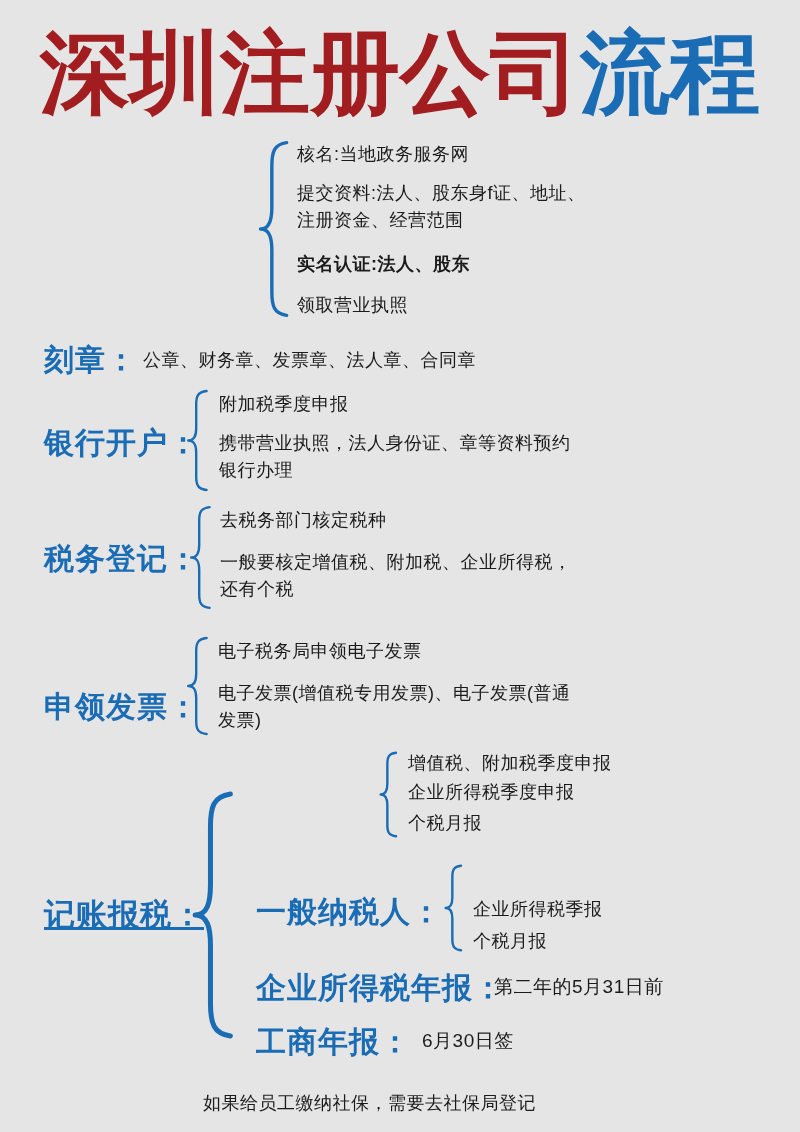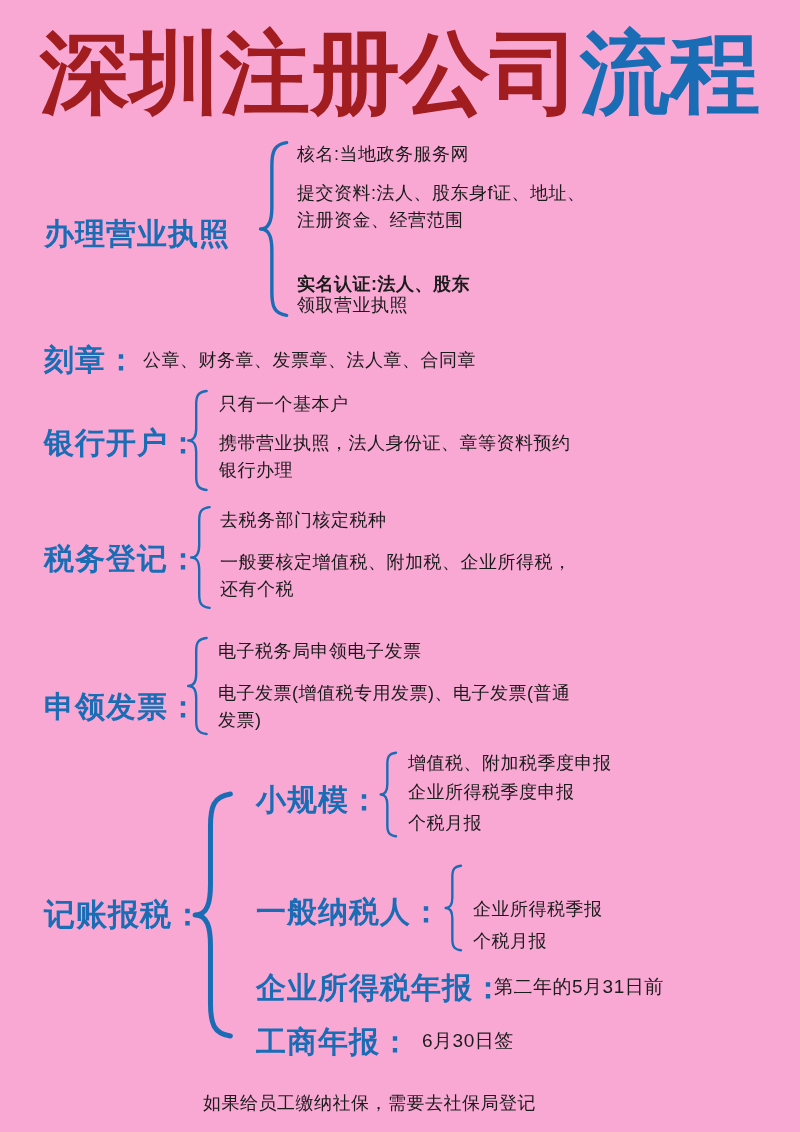--- a/index.html
+++ b/index.html
@@ -6,71 +6,70 @@
     --blue:#1A6CB4;
     --red:#A21D20;
     --ink:#1B1B1B;
   }
   html,body{margin:0;padding:0;}
   body{
     width:800px;height:1132px;background:#ffffff;
     font-family:"Liberation Sans","DejaVu Sans",sans-serif;
     color:var(--ink);
   }
-  .poster{position:relative;width:800px;height:1132px;overflow:hidden;background:#f9a8d4;}
+  .poster{position:relative;width:800px;height:1132px;overflow:hidden;background:#e5e5e5;}
   .title{
     position:absolute;top:20px;left:0;width:800px;text-align:center;
     font-size:90px;font-weight:900;line-height:1.18;letter-spacing:0px;white-space:nowrap;
   }
   .title .red{color:var(--red);}
   .title .blue{color:var(--blue);}
   .lbl{
     position:absolute;color:var(--blue);font-weight:600;font-size:30px;
     line-height:1.25;white-space:nowrap;letter-spacing:1px;
   }
-  .lbl.big{font-size:31px;}
+  .lbl.big{font-size:31px;text-decoration:underline;}
   .txt{
     position:absolute;color:var(--ink);font-size:18px;font-weight:500;
     line-height:1.5;white-space:pre-line;letter-spacing:0.5px;
   }
-  .txt.bold{font-weight:800;margin-top:20px;}
+  .txt.bold{font-weight:800;}
   .val{font-size:19px;}
   .brace{position:absolute;overflow:visible;}
   .brace path{fill:none;stroke:var(--blue);stroke-linecap:round;stroke-linejoin:round;}
   .b25 path{stroke-width:2.4px;}
   .b35 path{stroke-width:3.4px;}
   .b50 path{stroke-width:5px;}
 </style>
 </head>
 <body>
 
 <div class="poster">
 
   <div class="title">
     <span class="red">深圳注册公司</span><span class="blue">流程</span>
   </div>
 
-  <div class="lbl" style="left:44px;top:215px;">办理营业执照</div>
   <svg class="brace b35" style="left:256px;top:139px;width:34px;height:180px;" viewBox="0 0 30 100" preserveAspectRatio="none">
     <path d="M27 2 C16 3 14 7 14 15 L14 38 C14 45 12 50 4 50 C12 50 14 55 14 62 L14 85 C14 93 16 97 27 98" vector-effect="non-scaling-stroke"></path>
   </svg>
   <div class="txt" style="left:297px;top:141px;">核名:当地政务服务网</div>
   <div class="txt" style="left:297px;top:180px;">提交资料:法人、股东身f证、地址、
 注册资金、经营范围</div>
   <div class="txt bold" style="left:297px;top:251px;">实名认证:法人、股东</div>
   <div class="txt" style="left:297px;top:292px;">领取营业执照</div>
 
   <div class="lbl" style="left:44px;top:341px;">刻章：</div>
   <div class="txt" style="left:143px;top:347px;">公章、财务章、发票章、法人章、合同章</div>
 
   <div class="lbl" style="left:44px;top:424px;">银行开户：</div>
   <svg class="brace b25" style="left:185px;top:389px;width:24px;height:103px;" viewBox="0 0 30 100" preserveAspectRatio="none">
     <path d="M27 2 C16 3 14 7 14 15 L14 38 C14 45 12 50 4 50 C12 50 14 55 14 62 L14 85 C14 93 16 97 27 98" vector-effect="non-scaling-stroke"></path>
   </svg>
-  <div class="txt" style="left:219px;top:391px;">只有一个基本户</div>
+  <div class="txt" style="left:219px;top:391px;">附加税季度申报</div>
   <div class="txt" style="left:219px;top:430px;">携带营业执照，法人身份证、章等资料预约
 银行办理</div>
 
   <div class="lbl" style="left:44px;top:540px;">税务登记：</div>
   <svg class="brace b25" style="left:188px;top:505px;width:24px;height:105px;" viewBox="0 0 30 100" preserveAspectRatio="none">
     <path d="M27 2 C16 3 14 7 14 15 L14 38 C14 45 12 50 4 50 C12 50 14 55 14 62 L14 85 C14 93 16 97 27 98" vector-effect="non-scaling-stroke"></path>
   </svg>
   <div class="txt" style="left:220px;top:507px;">去税务部门核定税种</div>
   <div class="txt" style="left:220px;top:549px;">一般要核定增值税、附加税、企业所得税，
 还有个税</div>
@@ -81,21 +80,20 @@
   </svg>
   <div class="txt" style="left:218px;top:638px;">电子税务局申领电子发票</div>
   <div class="txt" style="left:218px;top:680px;">电子发票(增值税专用发票)、电子发票(普通
 发票)</div>
 
   <div class="lbl big" style="left:44px;top:896px;">记账报税：</div>
   <svg class="brace b50" style="left:189px;top:789px;width:46px;height:252px;" viewBox="0 0 30 100" preserveAspectRatio="none">
     <path d="M27 2 C16 3 14 7 14 15 L14 38 C14 45 12 50 4 50 C12 50 14 55 14 62 L14 85 C14 93 16 97 27 98" vector-effect="non-scaling-stroke"></path>
   </svg>
 
-  <div class="lbl" style="left:256px;top:781px;">小规模：</div>
   <svg class="brace b25" style="left:378px;top:751px;width:20px;height:87px;" viewBox="0 0 30 100" preserveAspectRatio="none">
     <path d="M27 2 C16 3 14 7 14 15 L14 38 C14 45 12 50 4 50 C12 50 14 55 14 62 L14 85 C14 93 16 97 27 98" vector-effect="non-scaling-stroke"></path>
   </svg>
   <div class="txt" style="left:408px;top:750px;">增值税、附加税季度申报</div>
   <div class="txt" style="left:408px;top:779px;">企业所得税季度申报</div>
   <div class="txt" style="left:408px;top:810px;">个税月报</div>
 
   <div class="lbl" style="left:256px;top:893px;">一般纳税人：</div>
   <svg class="brace b25" style="left:443px;top:864px;width:20px;height:88px;" viewBox="0 0 30 100" preserveAspectRatio="none">
     <path d="M27 2 C16 3 14 7 14 15 L14 38 C14 45 12 50 4 50 C12 50 14 55 14 62 L14 85 C14 93 16 97 27 98" vector-effect="non-scaling-stroke"></path>

